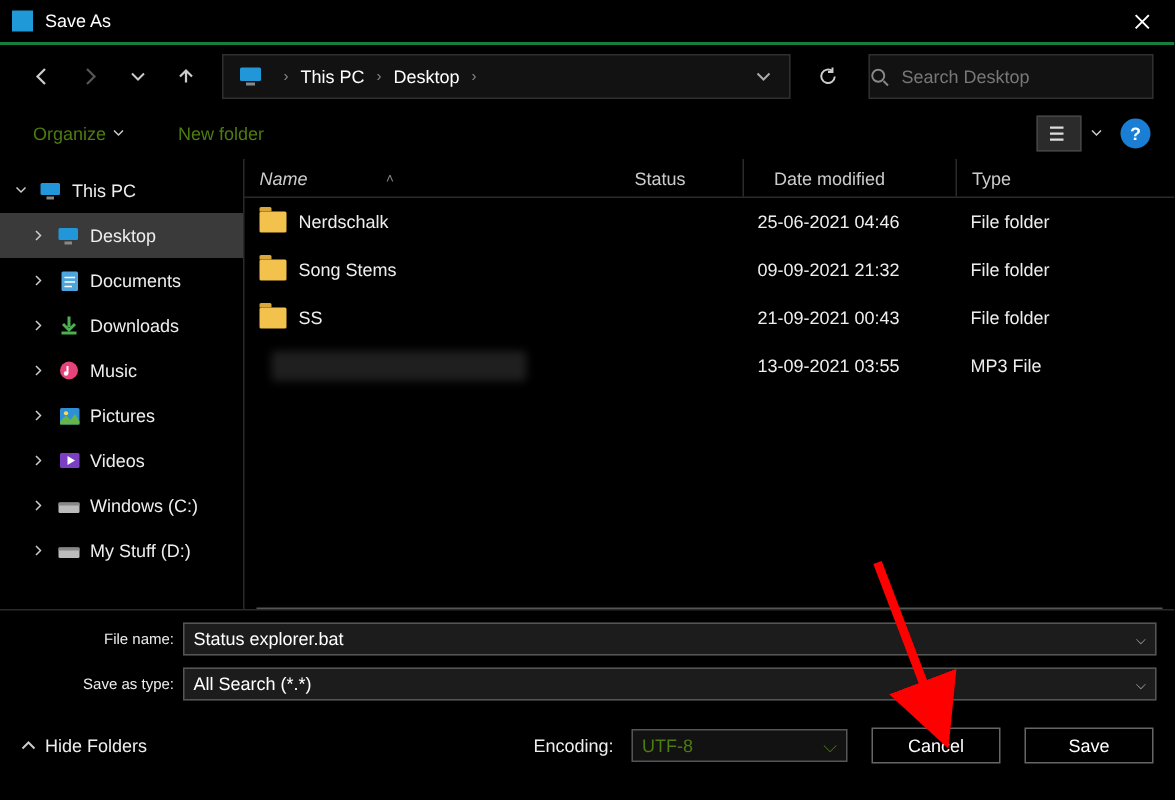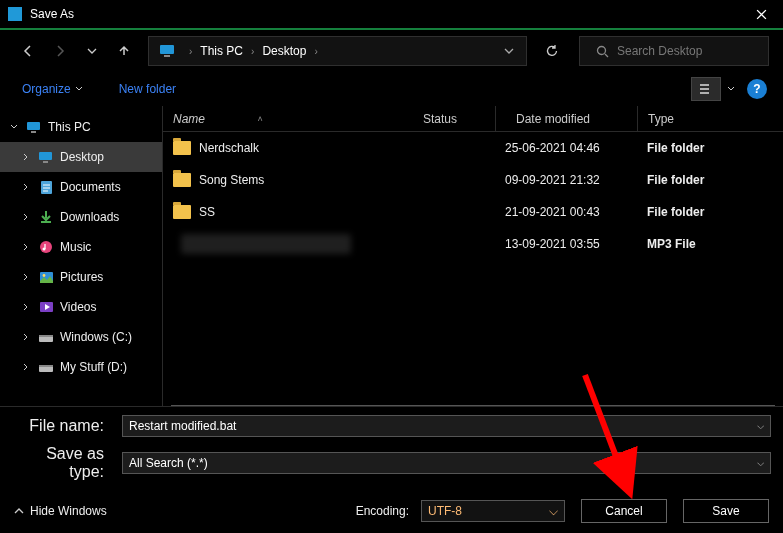--- a/index.html
+++ b/index.html
@@ -15,28 +15,28 @@
 .navbar { height: 42px; display: flex; align-items: center; padding: 0 14px; gap: 4px; }
 .nav-btn { width: 28px; height: 28px; display: flex; align-items: center; justify-content: center; color: #aaa; }
 .nav-btn.dis { color: #555; }
 .addr { flex: 1; height: 30px; background: #121212; border: 1px solid #2f2f2f; display: flex; align-items: center; padding: 0 4px; margin: 0 6px; }
 .addr .pc-icon { width: 18px; height: 14px; margin: 0 6px; display:inline-block;}
 .addr .crumb { color: #fff; padding: 0 2px; }
 .addr .sep { color: #888; padding: 0 6px; font-size: 10px; }
 .addr .grow { flex: 1; }
 .addr .addr-drop { color: #888; padding: 0 8px; }
 .refresh { width: 30px; height: 30px; display: flex; align-items: center; justify-content: center; color: #ccc; }
-.search { width: 190px; height: 30px; background: #121212; border: 1px solid #2f2f2f; display: flex; align-items: center; padding: 0 16px; margin-left: 8px; }
+.search { width: 190px; height: 30px; background: #121212; border: 1px solid #2f2f2f; display: flex; align-items: center; padding: 0 0; margin-left: 8px; }
 .search .sicn { color: #888; margin-right: 8px; }
 .search input { background: transparent; border: none; outline: none; color: #fff; font-size: 12px; width: 100%; }
 .search input::placeholder { color: #777; }
 
 
 .toolbar { height: 34px; display: flex; align-items: center; padding: 0 16px; }
-.tool-btn { color: #3b82f6; display: flex; align-items: center; gap: 4px; padding: 4px 6px; font-size: 12px; }
+.tool-btn { color: #4d7c0f; display: flex; align-items: center; gap: 4px; padding: 4px 6px; font-size: 12px; }
 .toolbar .spacer { flex: 1; }
 .view-btn { width: 30px; height: 24px; background: #2b2b2b; border: 1px solid #444; display: flex; align-items: center; justify-content: center; margin-right: 6px; }
 .help-btn { width: 20px; height: 20px; border-radius: 50%; background: #1a7fd4; color: #fff; display: flex; align-items: center; justify-content: center; font-size: 12px; font-weight: bold; }
 
 
 .main { display: flex; height: 300px; }
 .sidebar { width: 162px; padding: 6px 0; }
 .sb-node { display: flex; align-items: center; height: 30px; padding-left: 10px; gap: 6px; color: #eee; }
 .sb-node.sel { background: #3a3a3a; }
 .sb-node .exp { width: 10px; color: #ccc; font-size: 9px; }
@@ -51,39 +51,39 @@
 .col.date { width: 142px; border-left: 1px solid #2a2a2a; padding-left: 20px; }
 .col.type { flex: 1; border-left: 1px solid #2a2a2a; }
 .sort-ind { margin: 0 auto; color: #888; font-size: 9px; position: relative; left: -44px; }
 
 .rows { flex: 1; overflow: hidden; position: relative;}
 .row { display: flex; height: 32px; align-items: center; }
 .cell { padding: 0 10px; color: #eee; font-size: 12px; }
 .cell.name { width: 250px; display: flex; align-items: center; gap: 8px; }
 .cell.status { width: 82px; }
 .cell.date { width: 142px; }
-.cell.type { flex: 1; font-weight: bold; }
+.cell.type { flex: 1; }
 .folder-icon { width: 18px; height: 14px; background: #f3c24c; border-radius: 1px; position: relative; display:inline-block; }
 .folder-icon::before { content: ""; position: absolute; top: -3px; left: 0; width: 8px; height: 3px; background: #d9a83a; border-radius: 1px 1px 0 0; }
 .blur { background: #1f1f1f; border-radius: 3px; filter: blur(3px); width: 170px; height: 20px; margin-left: 8px; }
 .rows-scroll { position:absolute; bottom:0; left:8px; right:8px; height:1px; background:#555;}
 
 
 .form { padding: 8px 12px 0 12px; border-top: 1px solid #2a2a2a; }
 .frow { display: flex; align-items: center; margin-bottom: 8px; }
-.flabel { width: 110px; text-align: right; color: #eee; padding-right: 18px; font-size: 16px; }
+.flabel { width: 110px; text-align: right; color: #eee; padding-right: 6px; font-size: 10px; }
 .finput { flex: 1; height: 22px; background: #1c1c1c; border: 1px solid #555; color: #fff; padding: 0 6px; font-size: 12px; display: flex; align-items: center; justify-content: space-between; }
 .finput .drop { color: #aaa; font-size: 9px; }
 
 
 .footer { display: flex; align-items: center; padding: 10px 14px; gap: 8px; }
 .hidefolders { display: flex; align-items: center; gap: 6px; color: #eee; font-size: 12px; }
 .footer .fspacer { flex: 1; }
 .enclabel { color: #eee; font-size: 12px; margin-right: 4px; }
-.encsel { width: 144px; height: 22px; background: #121212; border: 1px solid #555; color: #fdba74; padding: 0 6px; display: flex; align-items: center; justify-content: space-between; font-size: 12px; }
+.encsel { width: 144px; height: 22px; background: #121212; border: 1px solid #555; color: #4d7c0f; padding: 0 6px; display: flex; align-items: center; justify-content: space-between; font-size: 12px; }
 .btn { width: 86px; height: 24px; background: transparent; border: 1px solid #666; color: #fff; font-size: 12px; display: flex; align-items: center; justify-content: center; margin-left: 8px; }
 
 
 .arrow { position: absolute; pointer-events: none; }
 
 svg { display: block; }
 </style>
 </head>
 <body>
 
@@ -364,39 +364,39 @@
         </div>
         <div class="rows-scroll"></div>
     </div>
   </div>
 </div>
 
 <div class="form">
   <div class="frow">
     <div class="flabel">File name:</div>
     <div class="finput">
-      <span>Restart modified.bat</span>
+      <span>Status explorer.bat</span>
       <span class="drop">⌵</span>
     </div>
   </div>
   <div class="frow">
     <div class="flabel">Save as type:</div>
     <div class="finput">
       <span>All Search  (*.*)</span>
       <span class="drop">⌵</span>
     </div>
   </div>
 </div>
 
 <div class="footer">
   <div class="hidefolders">
     <svg width="10" height="10" viewBox="0 0 10 10">
         <path d="M1 7 L5 3 L9 7" stroke="#ccc" fill="none" stroke-width="1.3"></path>
       </svg>
-    <span>Hide Windows</span>
+    <span>Hide Folders</span>
   </div>
   <div class="fspacer"></div>
   <span class="enclabel">Encoding:</span>
   <div class="encsel">
     <span>UTF-8</span>
     <span class="drop">⌵</span>
   </div>
   <div class="btn">
       <span>Cancel</span>
     </div>

